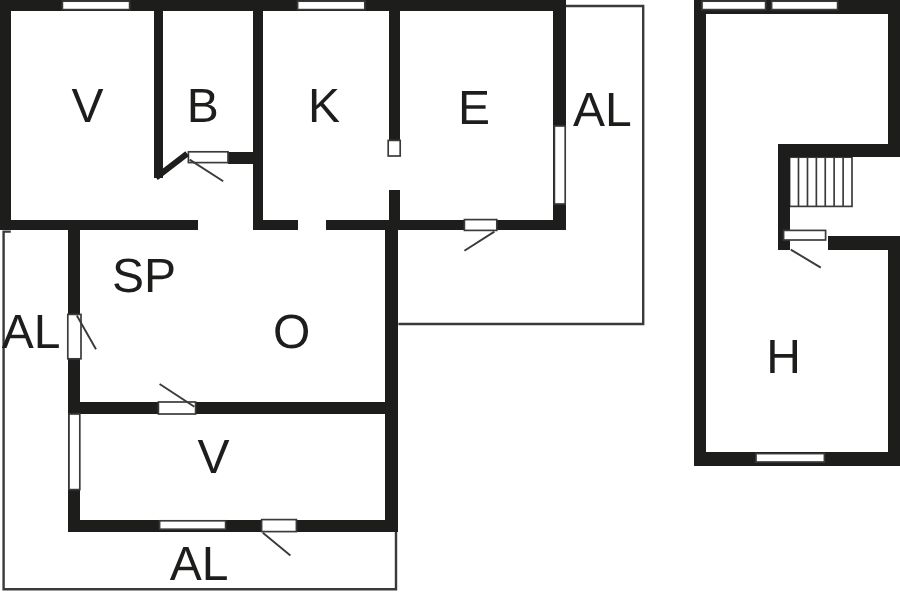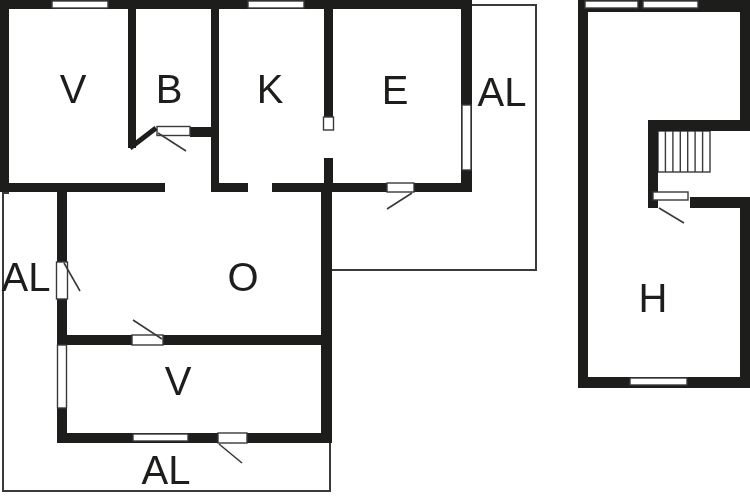--- a/index.html
+++ b/index.html
@@ -117,18 +117,19 @@
       <rect class="opening" x="653" y="192" width="35" height="8"></rect>
       <line class="swing" x1="659" y1="208" x2="684" y2="223"></line>
     </g>
   </svg>
 
   <div class="room-label" style="left:73px;top:89px">V</div>
   <div class="room-label" style="left:169px;top:89px">B</div>
   <div class="room-label" style="left:270px;top:89px">K</div>
   <div class="room-label" style="left:395px;top:90px">E</div>
   <div class="room-label" style="left:502px;top:92px">AL</div>
+  <div class="room-label" style="left:120px;top:230px">SP</div>
   <div class="room-label" style="left:243px;top:277px">O</div>
   <div class="room-label" style="left:178px;top:381px">V</div>
   <div class="room-label" style="left:26px;top:277px">AL</div>
   <div class="room-label" style="left:166px;top:470px">AL</div>
   <div class="room-label" style="left:653px;top:298px">H</div>
 </div>
 
 </body></html>

